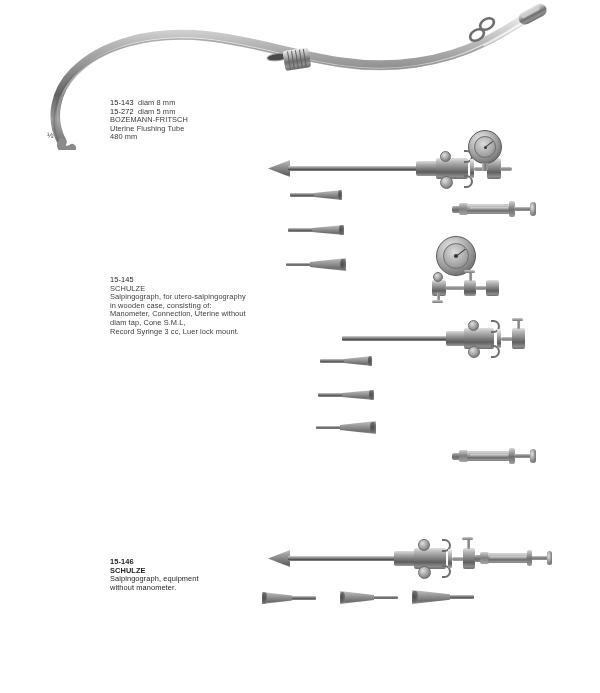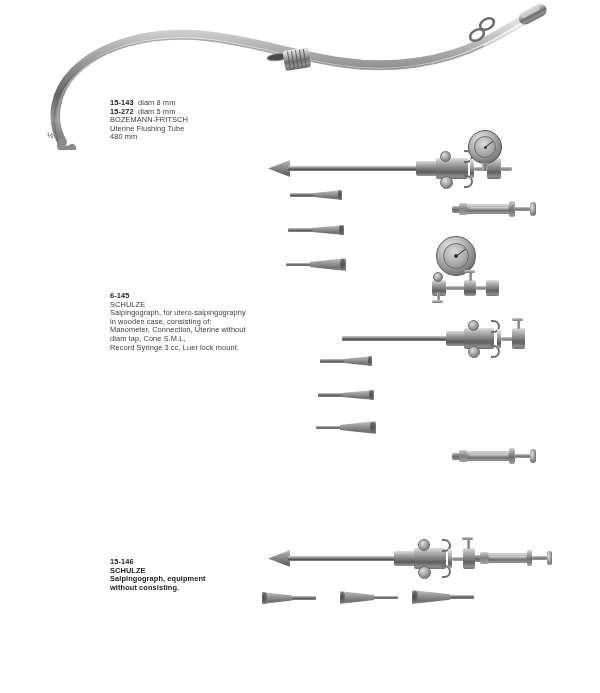--- a/index.html
+++ b/index.html
@@ -13,26 +13,26 @@
     font-family: "Liberation Sans", sans-serif;
     color: #2b2b2b;
     overflow: hidden;
   }
 
   .page { position: absolute; inset: 0; }
 
   
   .caption { position: absolute; font-size: 7.4px; line-height: 8.6px; color: #3a3a3a; letter-spacing: .1px; white-space: nowrap; }
   .caption .ln { display: block; }
-  .caption .b { font-weight: bold; color: #1d1d1d; margin-top: 16px; }
+  .caption .b { font-weight: normal; color: #1d1d1d; }
   .cap-143 { left: 110px; top: 99px; }
   .cap-145 { left: 110px; top: 276px; }
   .cap-146 { left: 110px; top: 558px; }
   .cap-146 .ln { font-weight: bold; color: #1d1d1d; }
-  .cap-146 .ln.reg { font-weight: bold; }
+  .cap-146 .ln.reg { font-weight: normal; }
 
   .scale-mark { position: absolute; left: 47px; top: 131px; font-size: 8px; color: #4a4a4a; }
 
   
   .tube-wrap { position: absolute; left: 40px; top: 0px; width: 520px; height: 150px; }
   .tube-wrap svg { display:block; }
 
   
   .cone { position: absolute; height: 10px; }
   .cone .shaft {
@@ -308,21 +308,21 @@
     <div class="knob-round" style="left:9px; top:0px; width:10px; height:10px;"></div>
     <div class="tap-lever down" style="left:13px; top:20px; height:10px;"></div>
     <div class="conn-tube" style="left:21px; top:14px; width:20px;"></div>
     <div class="asm-hub" style="left:40px; width:12px; top:8px; height:16px;"></div>
     <div class="tap-lever up" style="left:45px; top:-1px; height:10px;"></div>
     <div class="conn-tube" style="left:51px; top:14px; width:12px;"></div>
     <div class="asm-body" style="left:62px; width:13px; top:8px; height:16px;"></div>
   </div>
 
   <div class="caption cap-145">
-    <span class="ln b">6-145</span>
+    <span class="ln b">15-145</span>
     <span class="ln">SCHULZE</span>
     <span class="ln">Salpingograph, for utero-salpingography</span>
     <span class="ln">in wooden case, consisting of:</span>
     <span class="ln">Manometer, Connection, Uterine without</span>
     <span class="ln">diam tap, Cone S.M.L,</span>
     <span class="ln">Record Syringe 3 cc, Luer lock mount.</span>
   </div>
 
   <div class="assembly" style="left:342px; top:318px; width:210px;">
     <div class="asm-shaft" style="left:0; width:106px;"></div>
@@ -359,21 +359,21 @@
     <div class="syr-barrel"></div>
     <div class="syr-flange"></div>
     <div class="syr-rod"></div>
     <div class="syr-knob"></div>
   </div>
 
   <div class="caption cap-146">
     <span class="ln">15-146</span>
     <span class="ln">SCHULZE</span>
     <span class="ln reg">Salpingograph, equipment</span>
-    <span class="ln reg">without consisting.</span>
+    <span class="ln reg">without manometer.</span>
   </div>
 
   <div class="assembly" style="left:268px; top:538px; width:260px;">
     <div class="asm-arrow" style="left:0;"></div>
     <div class="asm-shaft" style="left:20px; width:108px;"></div>
     <div class="asm-hub" style="left:126px; width:22px;"></div>
     <div class="asm-body" style="left:146px; width:32px;"></div>
     <div class="knob-round" style="left:150px; top:1px; width:12px; height:12px;"></div>
     <div class="knob-round" style="left:150px; top:28px; width:13px; height:13px;"></div>
     <div class="hook" style="left:174px; top:1px;"></div>

